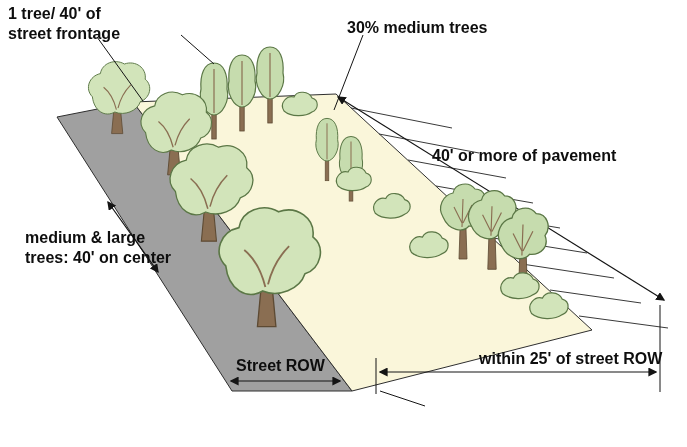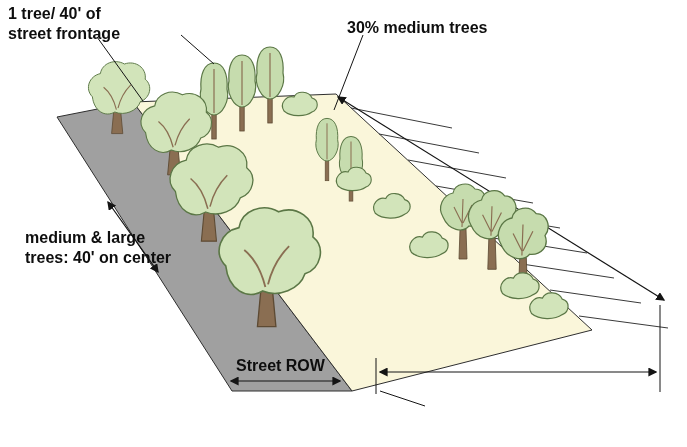--- a/index.html
+++ b/index.html
@@ -109,17 +109,19 @@
     <line class="tick" x1="376" y1="358" x2="376" y2="394"></line>
     <line class="tick" x1="660" y1="305" x2="660" y2="392"></line>
     <line class="dim" x1="380" y1="372" x2="656" y2="372" marker-start="url(#ah)" marker-end="url(#ah)"></line>
 
     <line class="leader" x1="425" y1="406" x2="380" y2="391"></line>
   </svg>
 
   <div class="label l-frontage">1 tree/ 40' of
 street frontage</div>
   <div class="label l-medium">30% medium trees</div>
+  <div class="label l-pavement">40' or more of pavement</div>
   <div class="label l-spacing">medium &amp; large
 trees: 40' on center</div>
   <div class="label l-streetrow">Street ROW</div>
+  <div class="label l-within25">within 25' of street ROW</div>
 
 </div>
 
 </body></html>

